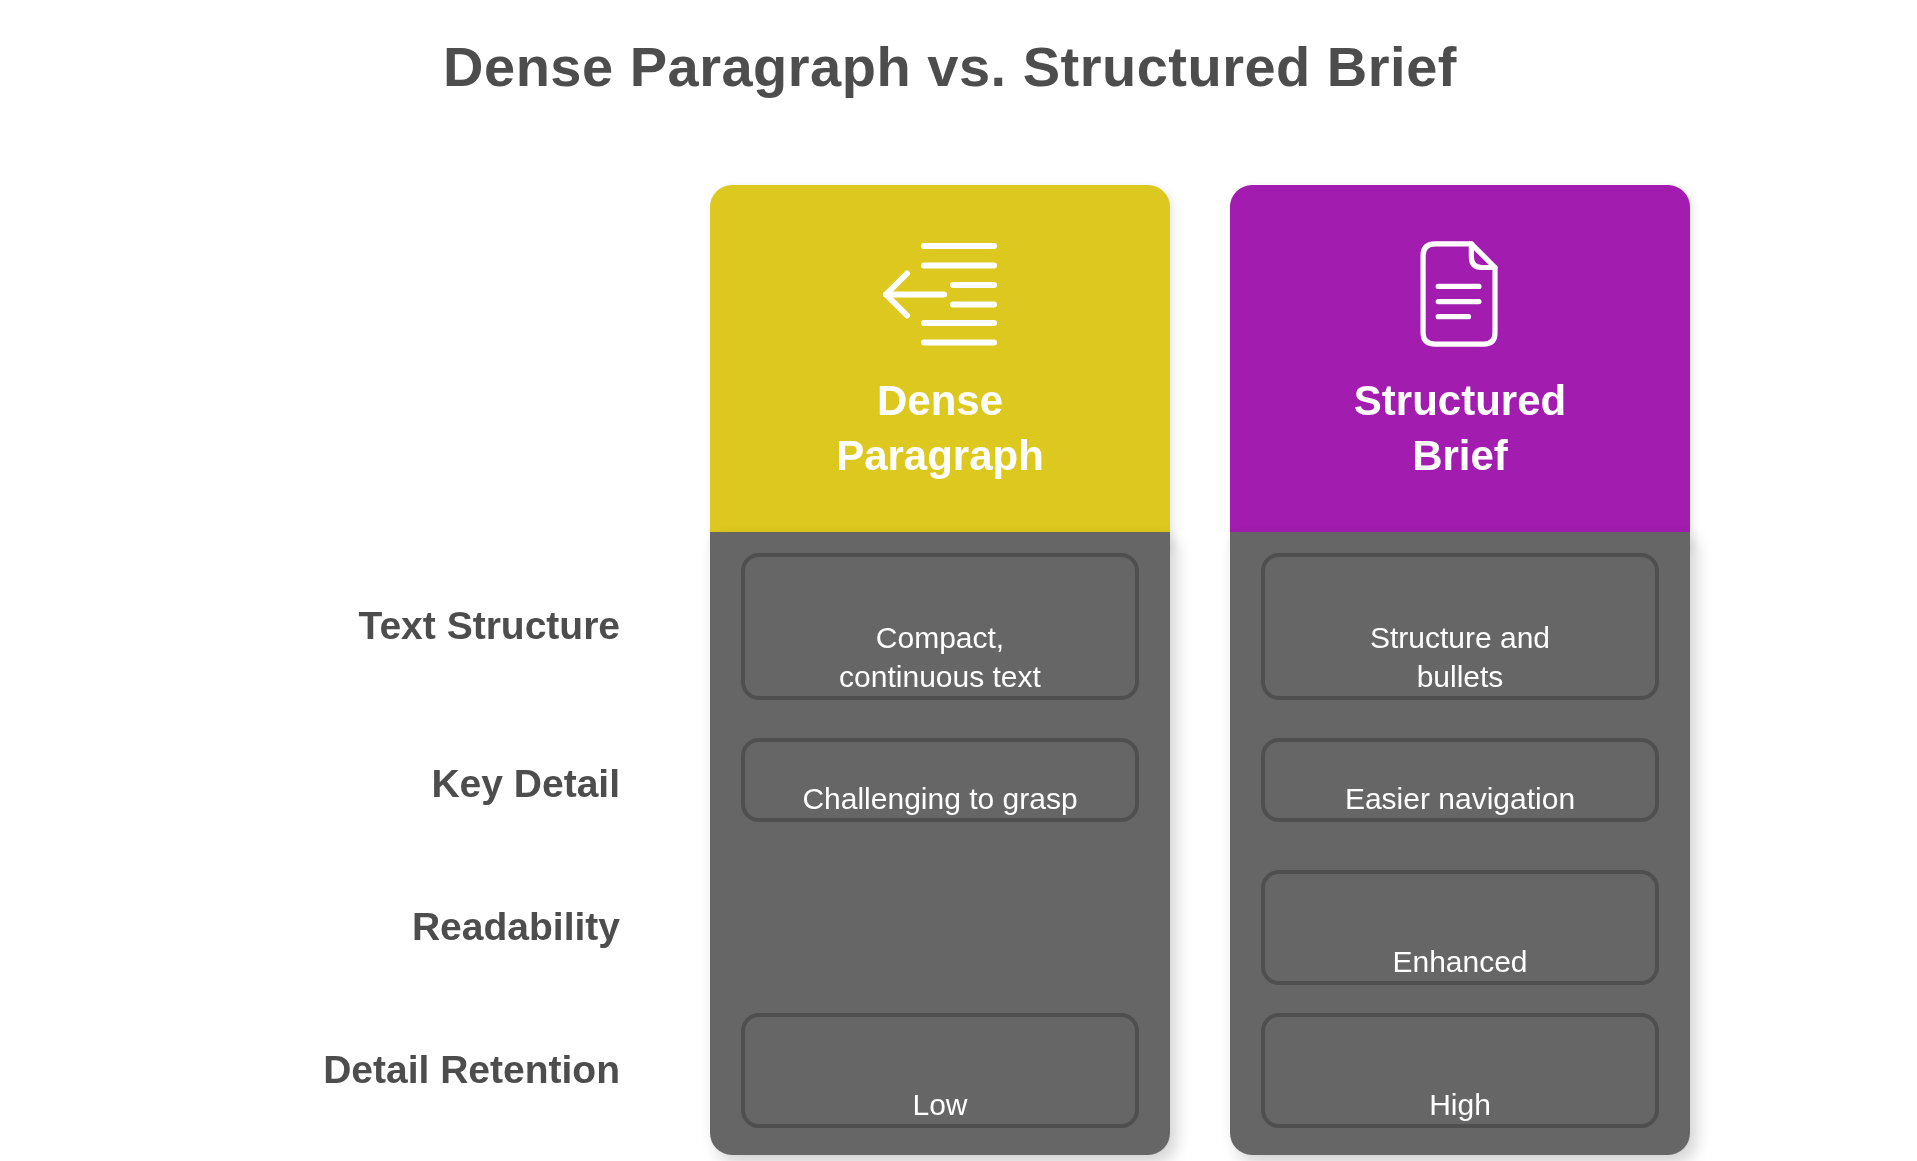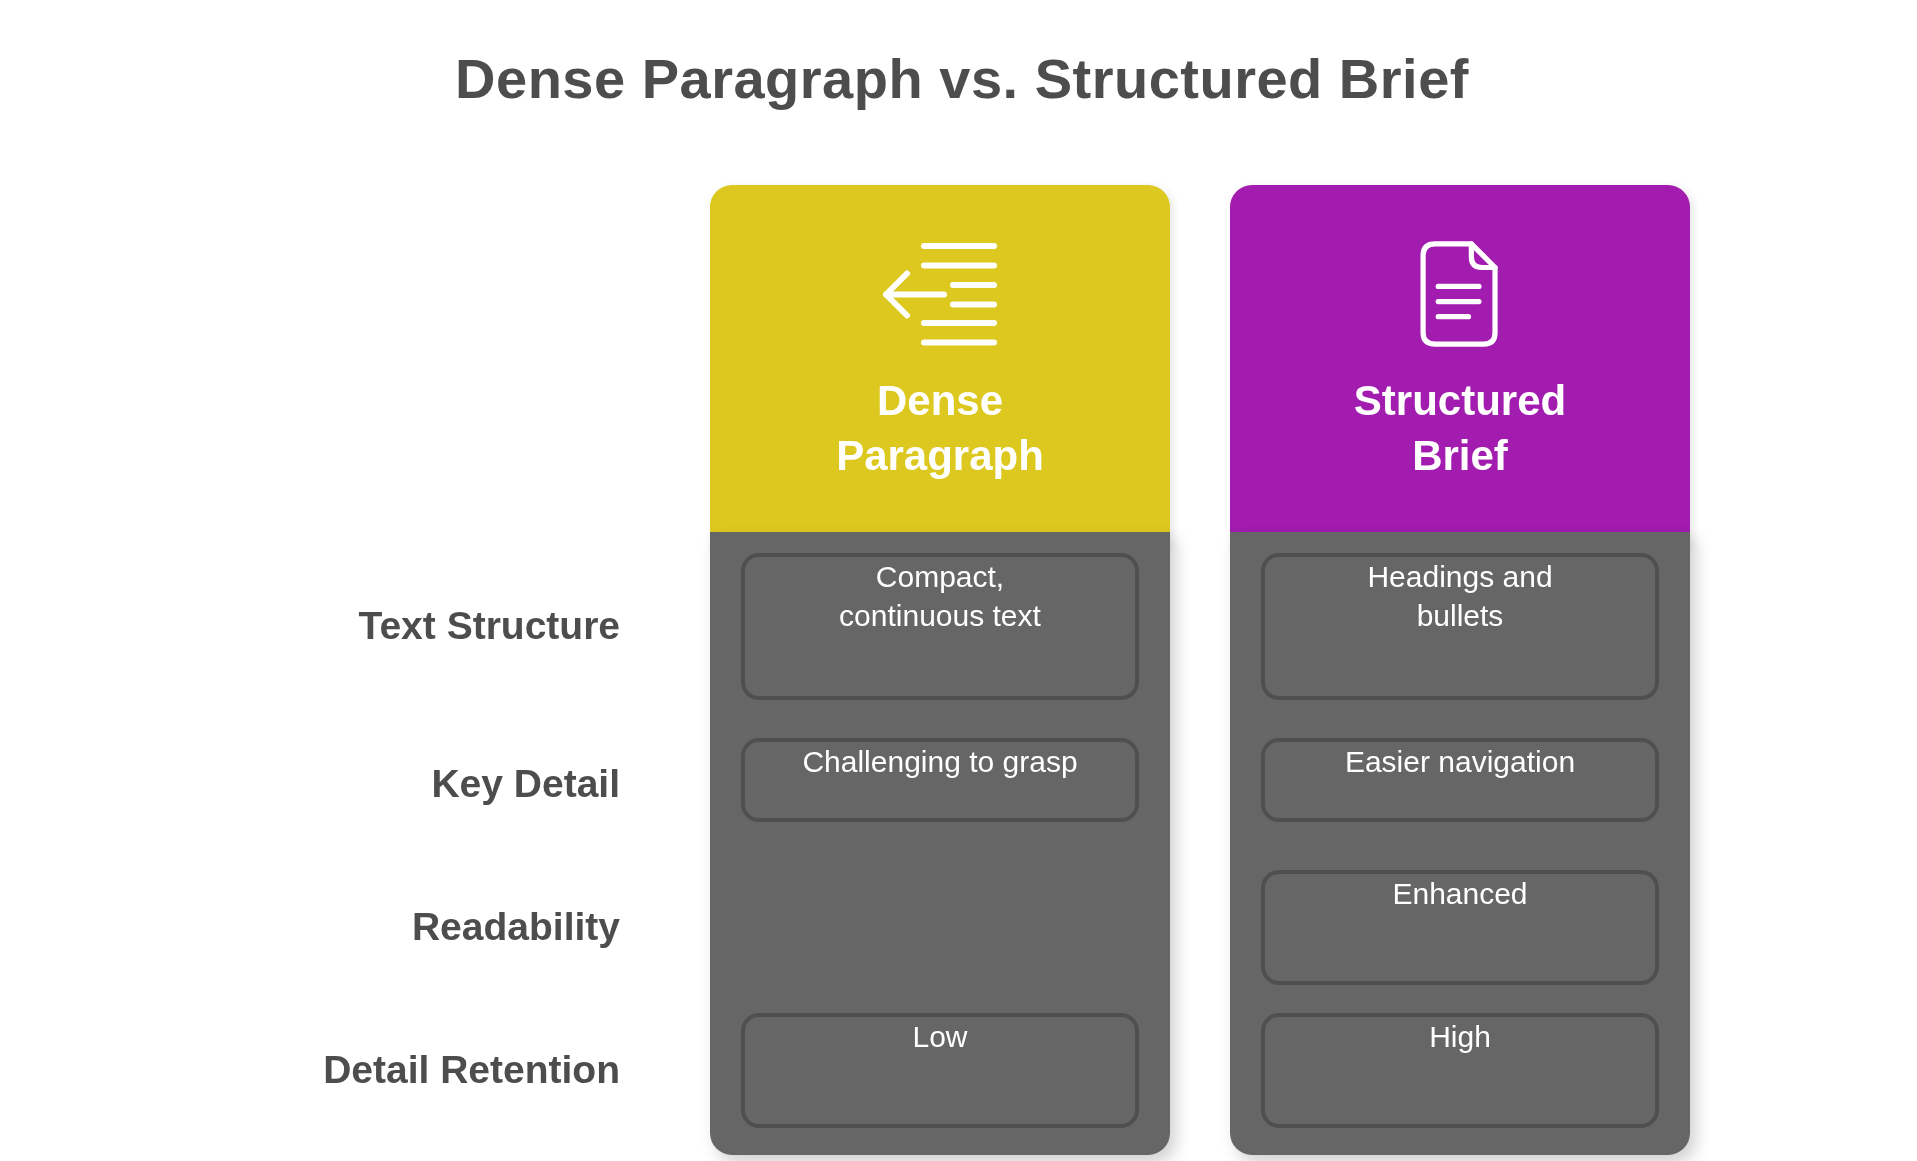--- a/index.html
+++ b/index.html
@@ -9,21 +9,21 @@
     height: 1161px;
     background: #ffffff;
     font-family: "Liberation Sans", sans-serif;
     overflow: hidden;
   }
   .title {
     position: absolute;
     left: 0;
     top: 34px;
     width: 1900px;
-    margin: 12px;
+    margin: 0;
     text-align: center;
     font-size: 56px;
     font-weight: 700;
     color: #4d4d4d;
     letter-spacing: 0.5px;
   }
   .row-label {
     position: absolute;
     left: 110px;
     width: 510px;
@@ -78,21 +78,21 @@
   .cell {
     position: absolute;
     left: 50%;
     transform: translateX(-50%);
     width: 398px;
     box-sizing: border-box;
     background: #666666;
     border: 4px solid #4f4f4f;
     border-radius: 18px;
     display: flex;
-    align-items: flex-start;
+    align-items: flex-end;
     justify-content: center;
     color: #ffffff;
     font-size: 30px;
     text-align: center;
     line-height: 1.3;
   }
   .cell-r0 { top: 21px;  height: 147px; }
   .cell-r1 { top: 206px; height: 84px; }
   .cell-r2 { top: 338px; height: 115px; }
   .cell-r3 { top: 481px; height: 115px; }
@@ -144,21 +144,21 @@
     <div class="cell cell-r1">
         <span>Challenging to grasp</span>
       </div>
     <div class="cell cell-r3">
         <span>Low</span>
       </div>
   </div>
 
   <div class="col-body" id="col2-body">
     <div class="cell cell-r0">
-        <span>Headings and bullets</span>
+        <span>Structure and bullets</span>
       </div>
     <div class="cell cell-r1">
         <span>Easier navigation</span>
       </div>
     <div class="cell cell-r2">
         <span>Enhanced</span>
       </div>
     <div class="cell cell-r3">
         <span>High</span>
       </div>

